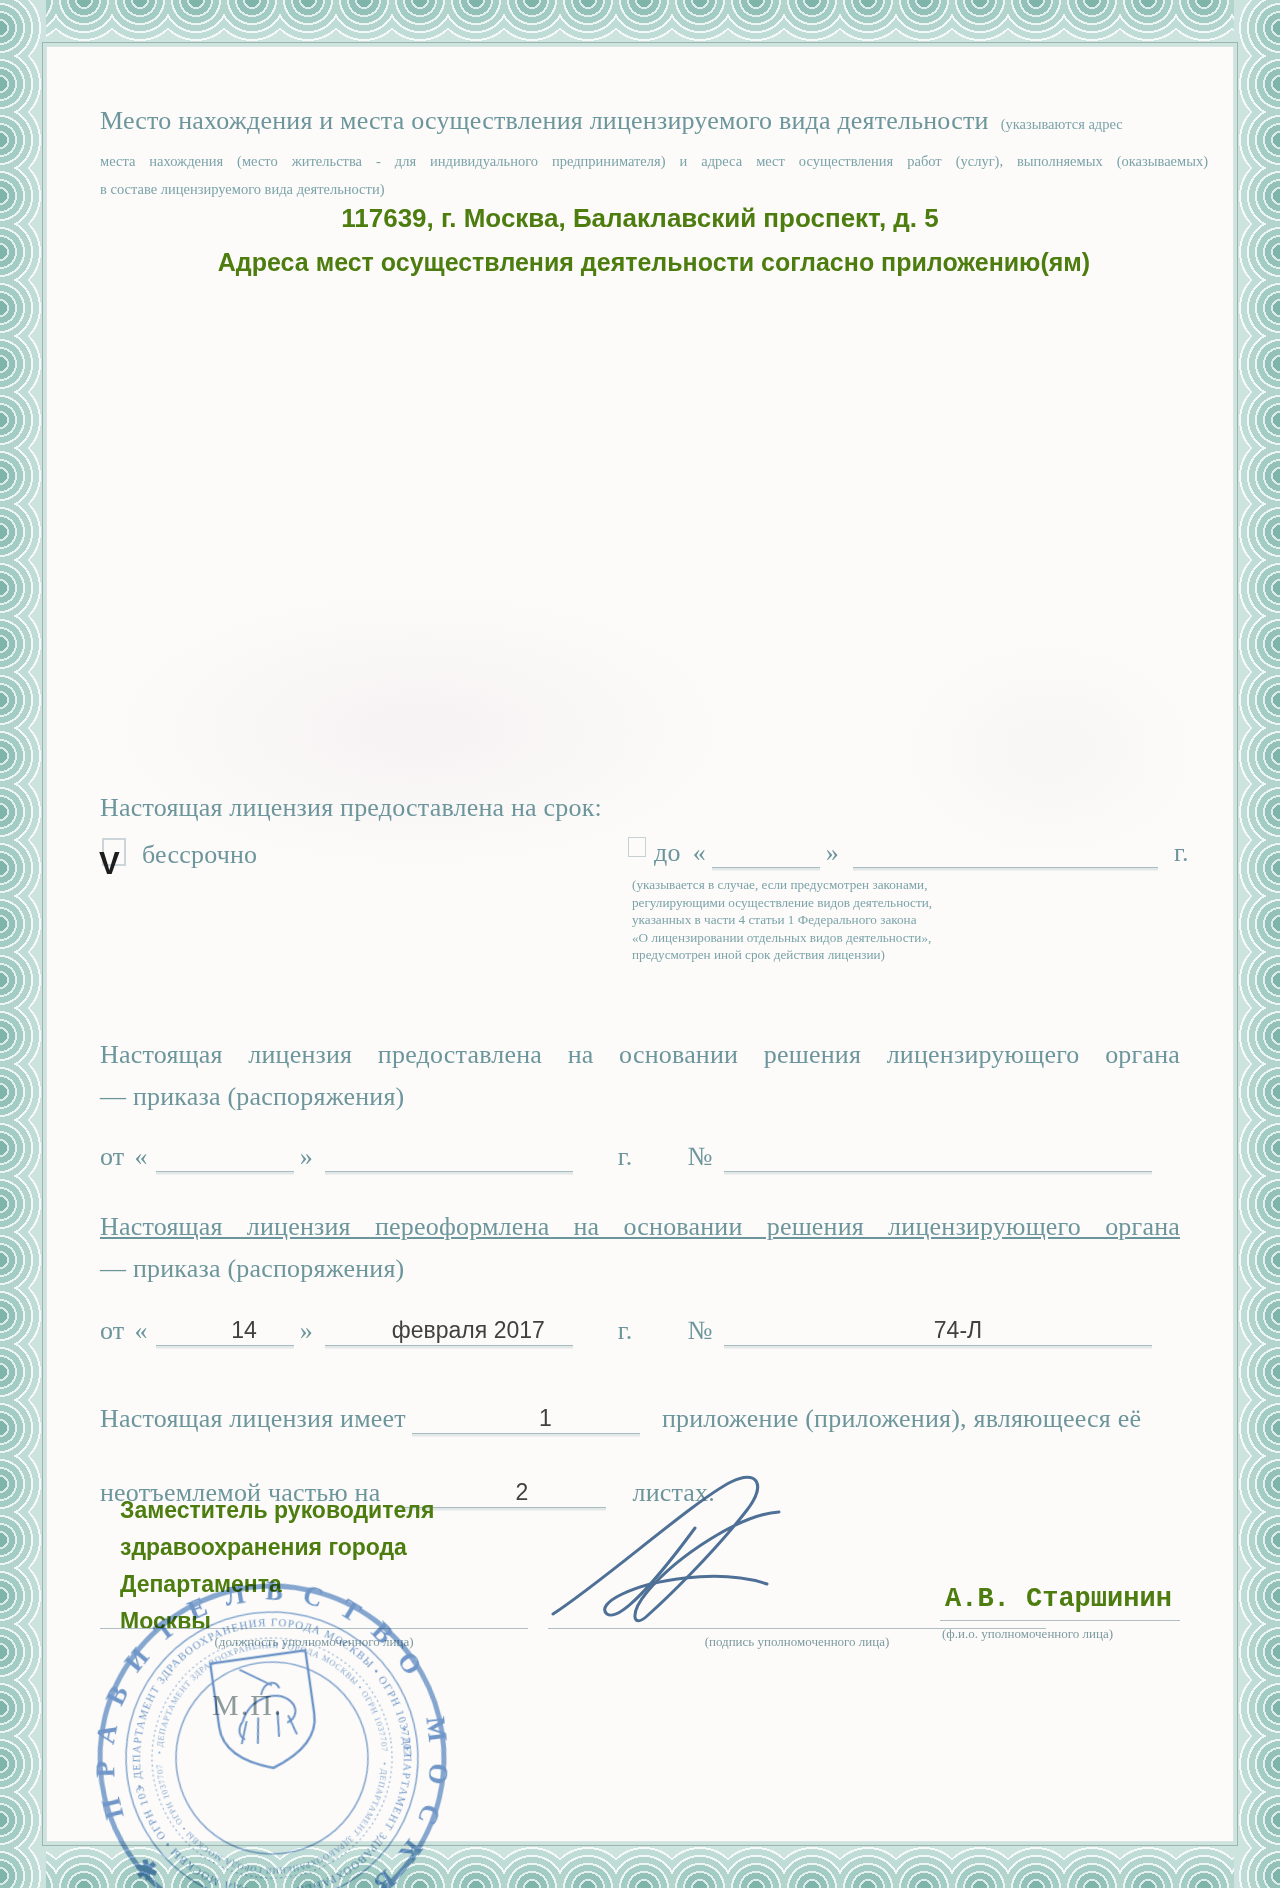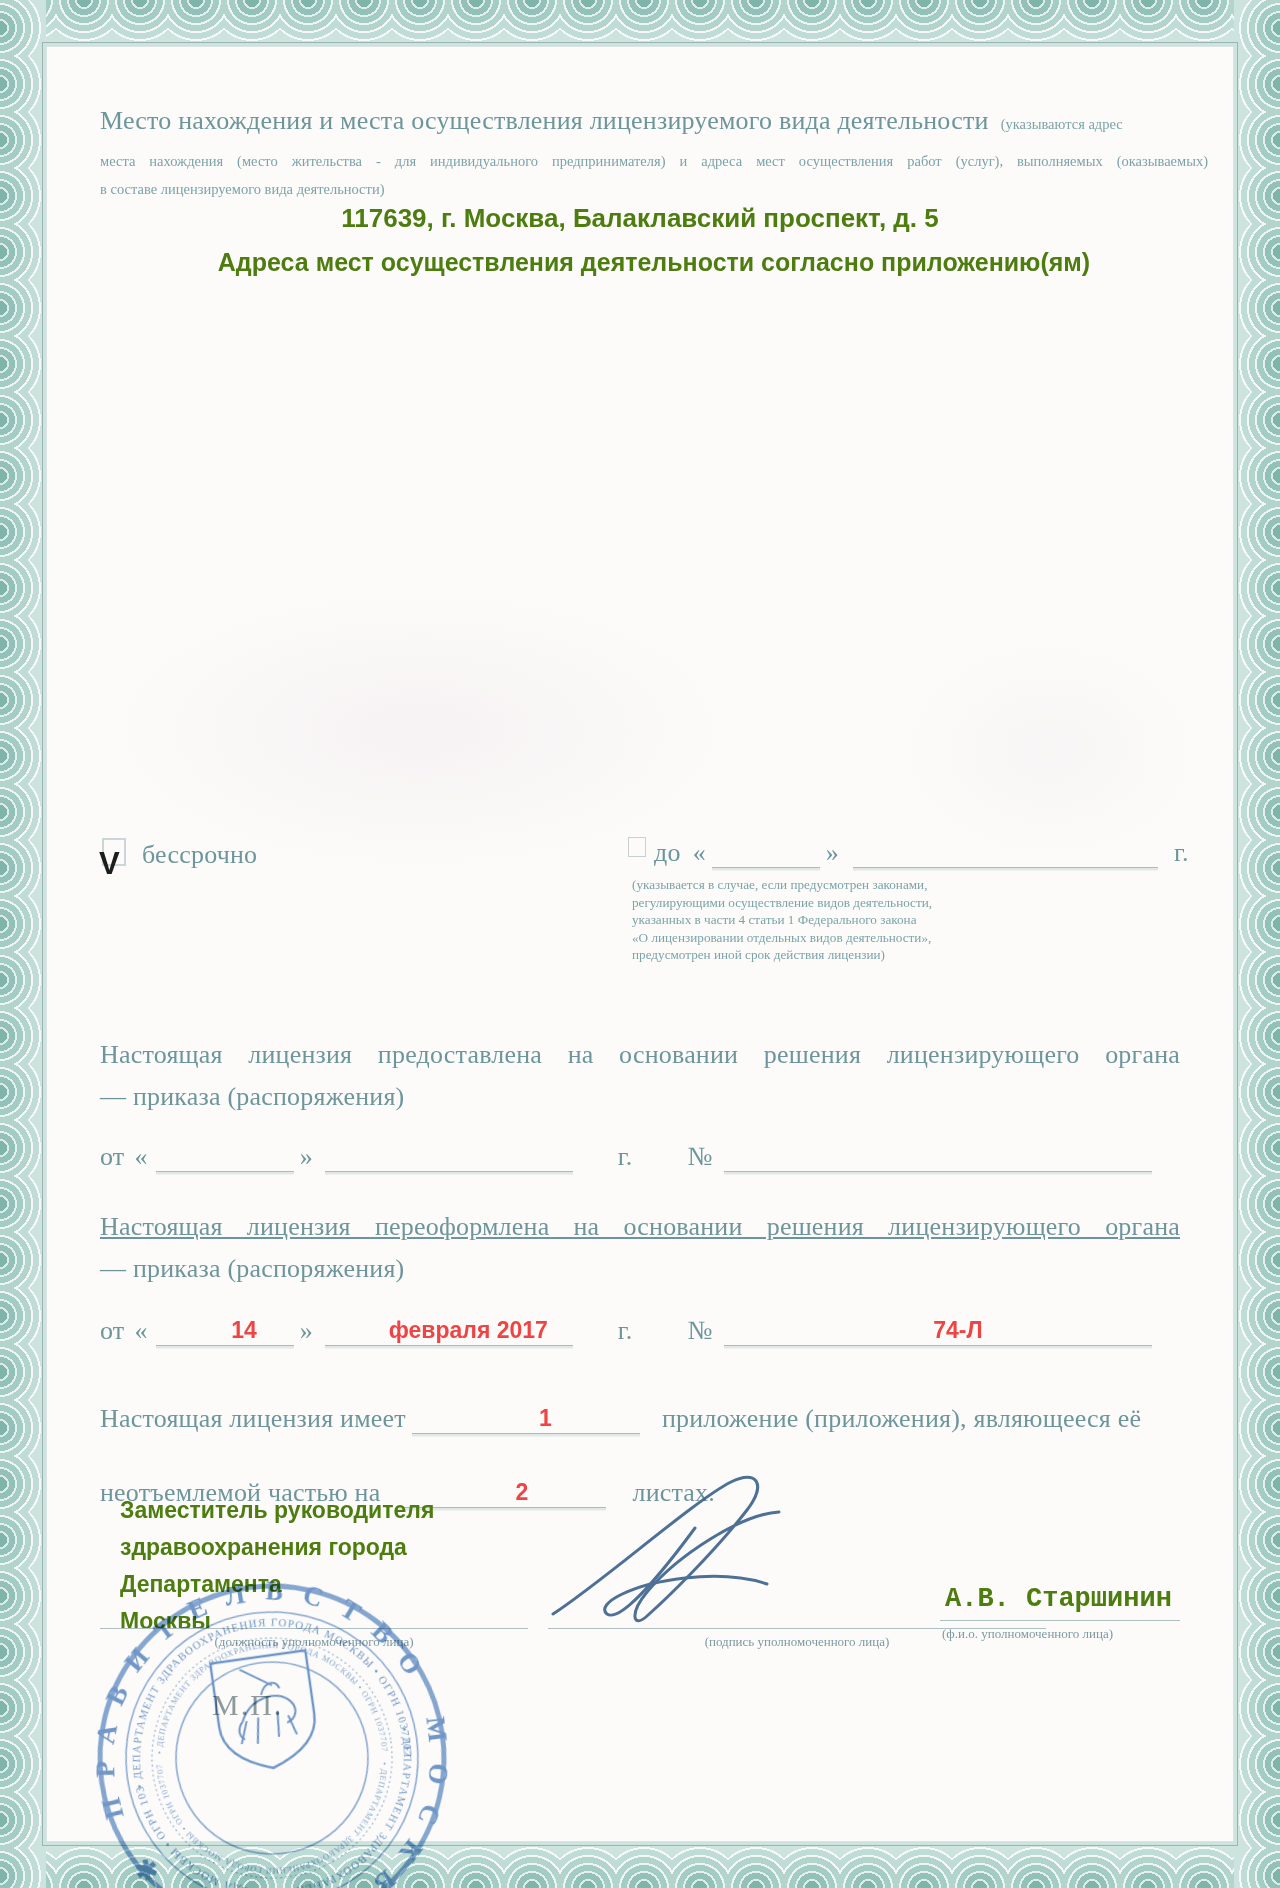--- a/index.html
+++ b/index.html
@@ -48,22 +48,22 @@
   .ink{color:#4d7c0f; font-family:"Liberation Sans","DejaVu Sans",sans-serif; font-weight:bold;}
   .abs{position:absolute; z-index:3;}
   .big{font-size:26px; letter-spacing:.2px;}
   .jline{text-align:justify; text-align-last:justify;}
   .smallnote{font-size:14.5px;}
   .caption{font-size:13px; color:#7d9aa0;}
 
   .u{display:inline-flex; justify-content:center; align-items:flex-end;
      border-bottom:1.5px solid #a7bcc0; box-shadow:0 2.5px 0 rgba(167,188,192,.30);
      height:30px;}
-  .u .val{font-family:"Liberation Sans","DejaVu Sans",sans-serif; font-weight:bold;
-     color:#ef4444; font-size:23px; padding-bottom:1px; white-space:nowrap;margin-left:39px;}
+  .u .val{font-family:"Liberation Sans","DejaVu Sans",sans-serif; font-weight:normal;
+     color:#404040; font-size:23px; padding-bottom:1px; white-space:nowrap;margin-left:39px;}
   .flex-end{display:flex; align-items:flex-end;}
 
   .checkbox{position:absolute; border:2px solid #c6d1d4; background:transparent; z-index:3;}
   .vmark{position:absolute; z-index:3; font-family:"Liberation Sans",sans-serif;
      font-weight:bold; color:#1d1d1d; font-size:31px;}
 
   .sigline{position:absolute; border-bottom:1.5px solid #aebfc2; z-index:3;}
   .stamp-wrap{position:absolute; left:70px; top:1556px; width:404px; height:404px; z-index:6;
      opacity:.8; mix-blend-mode:multiply; transform:rotate(-8deg); filter:blur(.3px);}
   .mp{position:absolute; left:212px; top:1688px; z-index:2; font-size:30px; color:#8e9a9c; letter-spacing:2px;}
@@ -87,20 +87,21 @@
   <div class="abs teal" style="left:100px; top:106px; width:1120px; white-space:nowrap;">
     <span class="big">Место нахождения и места осуществления лицензируемого вида деятельности</span>
     <span class="smallnote teal-sm" style="margin-left:8px;">(указываются адрес</span>
   </div>
   <div class="abs teal-sm smallnote jline" style="left:100px; top:153px; width:1108px;">места нахождения (место жительства - для индивидуального предпринимателя) и адреса мест осуществления работ (услуг), выполняемых (оказываемых)</div>
   <div class="abs teal-sm smallnote" style="left:100px; top:181px;">в составе лицензируемого вида деятельности)</div>
 
   <div class="abs ink" style="left:50px; top:203px; width:1180px; text-align:center; font-size:26px;">117639, г. Москва, Балаклавский проспект, д. 5</div>
   <div class="abs ink" style="left:64px; top:248px; width:1180px; text-align:center; font-size:25px;">Адреса мест осуществления деятельности согласно приложению(ям)</div>
 
+  <div class="abs teal big" style="left:100px; top:793px;">Настоящая лицензия предоставлена на срок:</div>
 
   <span class="checkbox" style="left:102px; top:838px; width:20px; height:24px; border-color:#ccd6d8;"></span>
   <span class="vmark" style="left:99px; top:846px;">V</span>
   <div class="abs teal big" style="left:142px; top:840px;">бессрочно</div>
 
   <span class="checkbox" style="left:628px; top:837px; width:16px; height:18px; border-width:1.5px;"></span>
   <div class="abs flex-end" style="left:654px; top:832px; height:36px;">
     <span class="teal big">до</span>
     <span class="teal big" style="margin-left:12px;">«</span>
     <span class="u" style="width:108px; margin-left:6px;">

